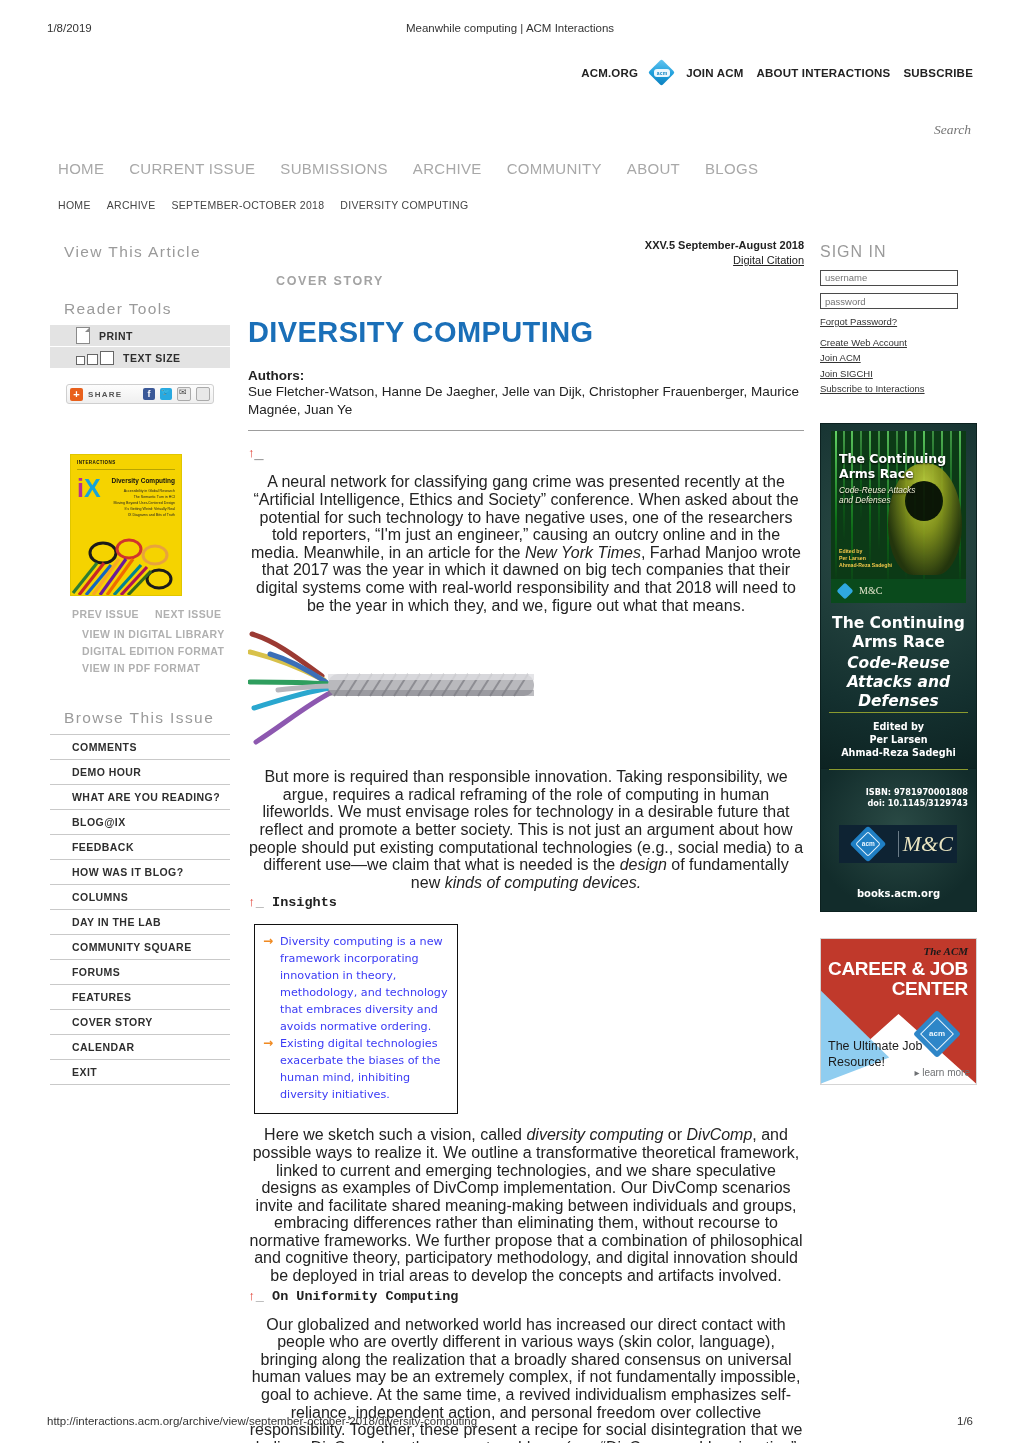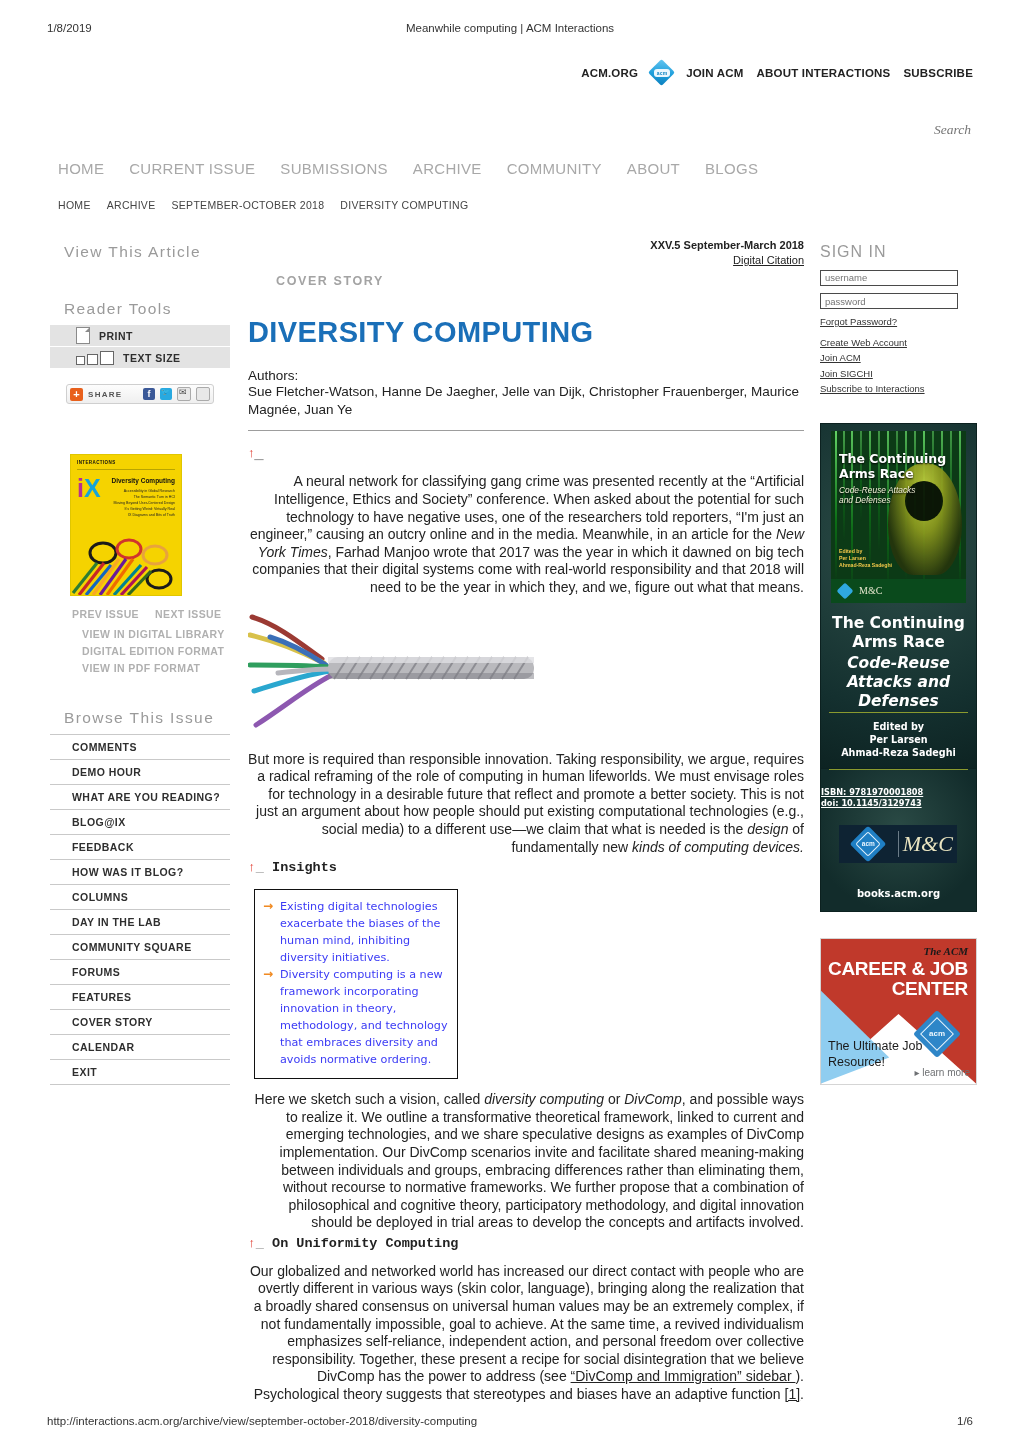--- a/index.html
+++ b/index.html
@@ -199,29 +199,29 @@
   .meta-right a { color: #222; }
 
   .kicker {
     position: absolute; left: 28px; top: 36px;
     font-size: 12.5px; font-weight: bold; color: #a3a3a3; letter-spacing: 1.6px;
   }
   .article-title {
     margin-top: 48px;
     font-size: 29px; font-weight: bold; color: #1a6fb8; letter-spacing: .4px;
   }
-  .authors-label { margin-top: 14px; font-size: 13.5px; font-weight: normal; }
+  .authors-label { margin-top: 14px; font-size: 13.5px; font-weight: bold; }
   .authors { font-size: 13.5px; line-height: 18px; }
   .rule { border-bottom: 1px solid #9d9d9d; margin-top: 11px; }
 
   .anchor-arrow { color: #e03b2f; font-size: 13px; font-weight: bold; }
   .sec-head { margin-top: 4px; font-size: 13.5px; font-weight: bold; font-family: Liberation Mono, monospace; }
   p.body {
-    font-size: 14px; line-height: 17.6px; color: #232323;
-    margin: 12px 0 0 0; text-align: right;
+    font-size: 16px; line-height: 17.6px; color: #232323;
+    margin: 12px 0 0 0; text-align: center;
   }
   p.body a { color: #232323; }
 
   .cable { margin-top: 16px; width: 288px; height: 122px; position: relative; }
 
   
   .insights-box {
     margin-top: 14px; margin-left: 6px;
     width: 186px; border: 1px solid #111; background: #fff;
     padding: 8px 8px 10px 8px;
@@ -316,23 +316,23 @@
     color:#fff; font-family:"DejaVu Sans",sans-serif;
     font-weight:bold; font-size:9.6px; line-height:13px;
   }
 
   .ad-arms2 {
     width:155px; height:142px; margin-top:0;
     background: radial-gradient(circle at 50% 40%, #2a4a45, #122c2b 75%);
     border:1px solid #0c2120; border-top:none; position:relative;
   }
   .ad-arms2 .isbn {
-    position:absolute; left:0; right:8px; top:18px; text-align:left;
+    position:absolute; left:0; right:8px; top:18px; text-align:right;
     color:#fff; font-family:"DejaVu Sans",sans-serif;
-    font-size:8.2px; font-weight:bold; line-height:11.5px;text-decoration:underline;
+    font-size:8.2px; font-weight:bold; line-height:11.5px;
   }
   .logo-row {
     position:absolute; left:18px; top:56px; width:118px; height:38px;
     background:#0e2333; display:flex; align-items:center;
   }
   .logo-row .half { flex:1; display:flex; align-items:center; justify-content:center; }
   .logo-row .sep { width:1px; height:26px; background:#6b7c88; }
   .acm-lg { width:26px;height:26px;background:#1f7fc4;transform:rotate(45deg);border-radius:3px;position:relative; }
   .acm-lg::after{ content:""; position:absolute; inset:4px; border:1.5px solid #dff0fb; border-radius:2px; }
   .acm-lg b { position:absolute; left:4px; top:9px; width:18px; text-align:center;
@@ -511,21 +511,21 @@
       <div class="row">COVER STORY</div>
       <div class="row">CALENDAR</div>
       <div class="row">EXIT</div>
     </div>
   </div>
 </div>
 
 <div class="center-col">
 
   <div class="meta-right">
-    <div class="issue">XXV.5 September-March 2018</div>
+    <div class="issue">XXV.5 September-August 2018</div>
     <div><a href="#">Digital Citation</a></div>
   </div>
 
   <div class="kicker">COVER STORY</div>
 
   <h1 class="article-title">DIVERSITY COMPUTING</h1>
 
   <div class="authors-label">Authors:</div>
   <div class="authors">Sue Fletcher-Watson, Hanne De Jaegher, Jelle van Dijk, Christopher Frauenberger, Maurice Magnée, Juan Ye</div>
   <div class="rule"></div>
@@ -575,22 +575,22 @@
 
   <p class="body"><span>But more is required than responsible innovation. Taking responsibility, we argue, requires a radical reframing of the role of computing in human lifeworlds. We must envisage roles for technology in a desirable future that reflect and promote a better society. This is not just an argument about how people should put existing computational technologies (e.g., social media) to a different use—we claim that what is needed is the </span><em>design</em><span> of fundamentally new </span><em>kinds of computing devices.</em></p>
 
   <div class="sec-head">
     <span class="anchor-arrow">↑</span><span style="color:#999">_</span>
     <span>Insights</span>
   </div>
 
   <div class="insights-box">
     <ul>
+      <li>Diversity computing is a new framework incorporating innovation in theory, methodology, and technology that embraces diversity and avoids normative ordering.</li>
       <li>Existing digital technologies exacerbate the biases of the human mind, inhibiting diversity initiatives.</li>
-      <li>Diversity computing is a new framework incorporating innovation in theory, methodology, and technology that embraces diversity and avoids normative ordering.</li>
     </ul>
   </div>
 
   <p class="body"><span>Here we sketch such a vision, called </span><em>diversity computing</em><span> or </span><em>DivComp</em><span>, and possible ways to realize it. We outline a transformative theoretical framework, linked to current and emerging technologies, and we share speculative designs as examples of DivComp implementation. Our DivComp scenarios invite and facilitate shared meaning-making between individuals and groups, embracing differences rather than eliminating them, without recourse to normative frameworks. We further propose that a combination of philosophical and cognitive theory, participatory methodology, and digital innovation should be deployed in trial areas to develop the concepts and artifacts involved.</span></p>
 
   <div class="sec-head">
     <span class="anchor-arrow">↑</span><span style="color:#999">_</span>
     <span>On Uniformity Computing</span>
   </div>
 

